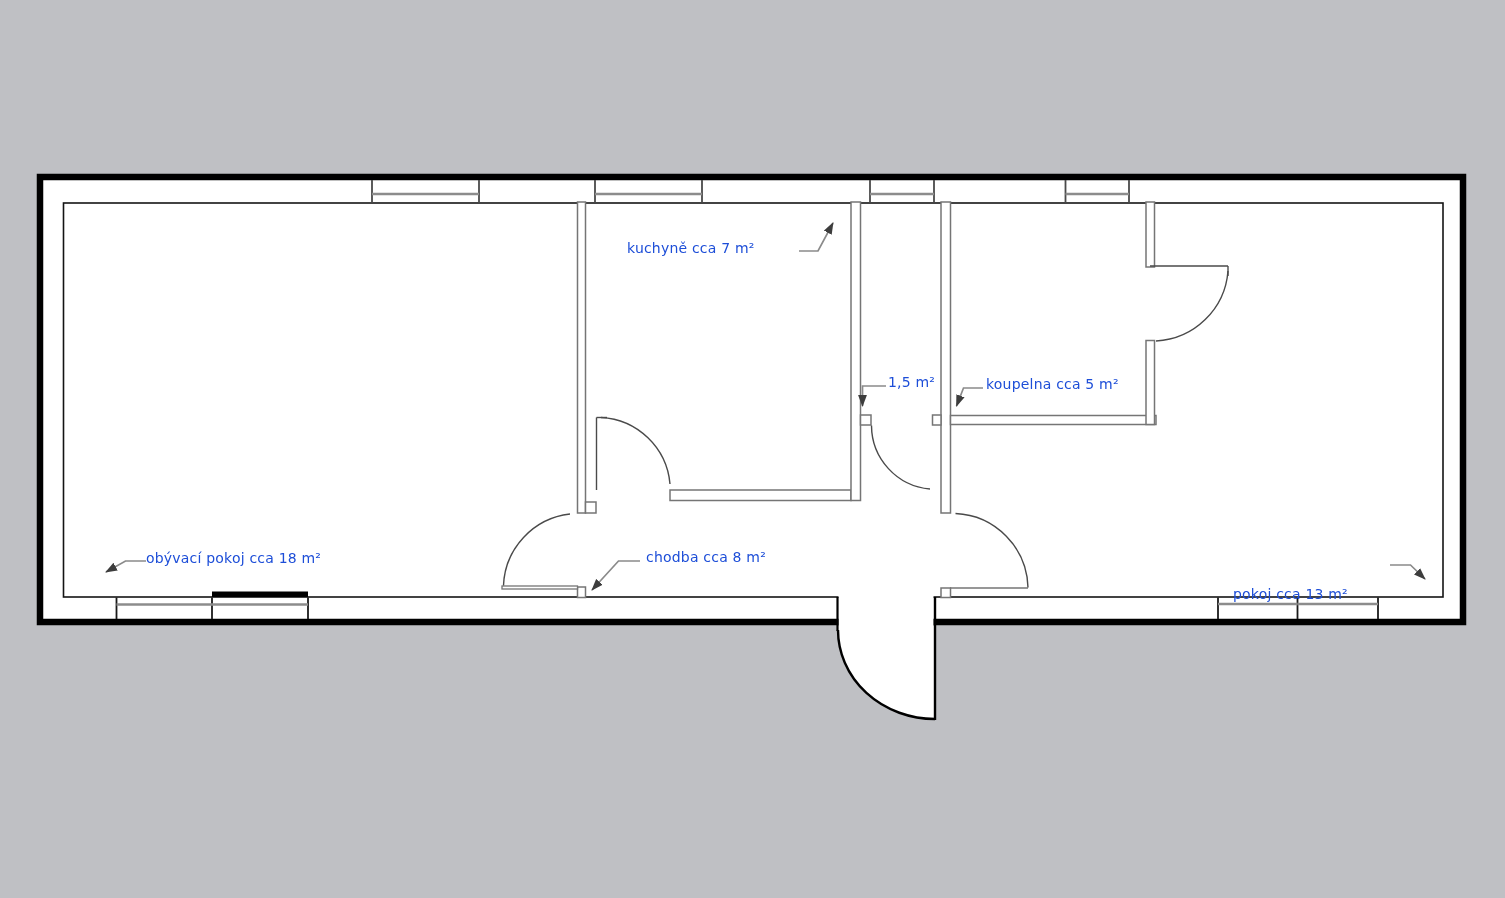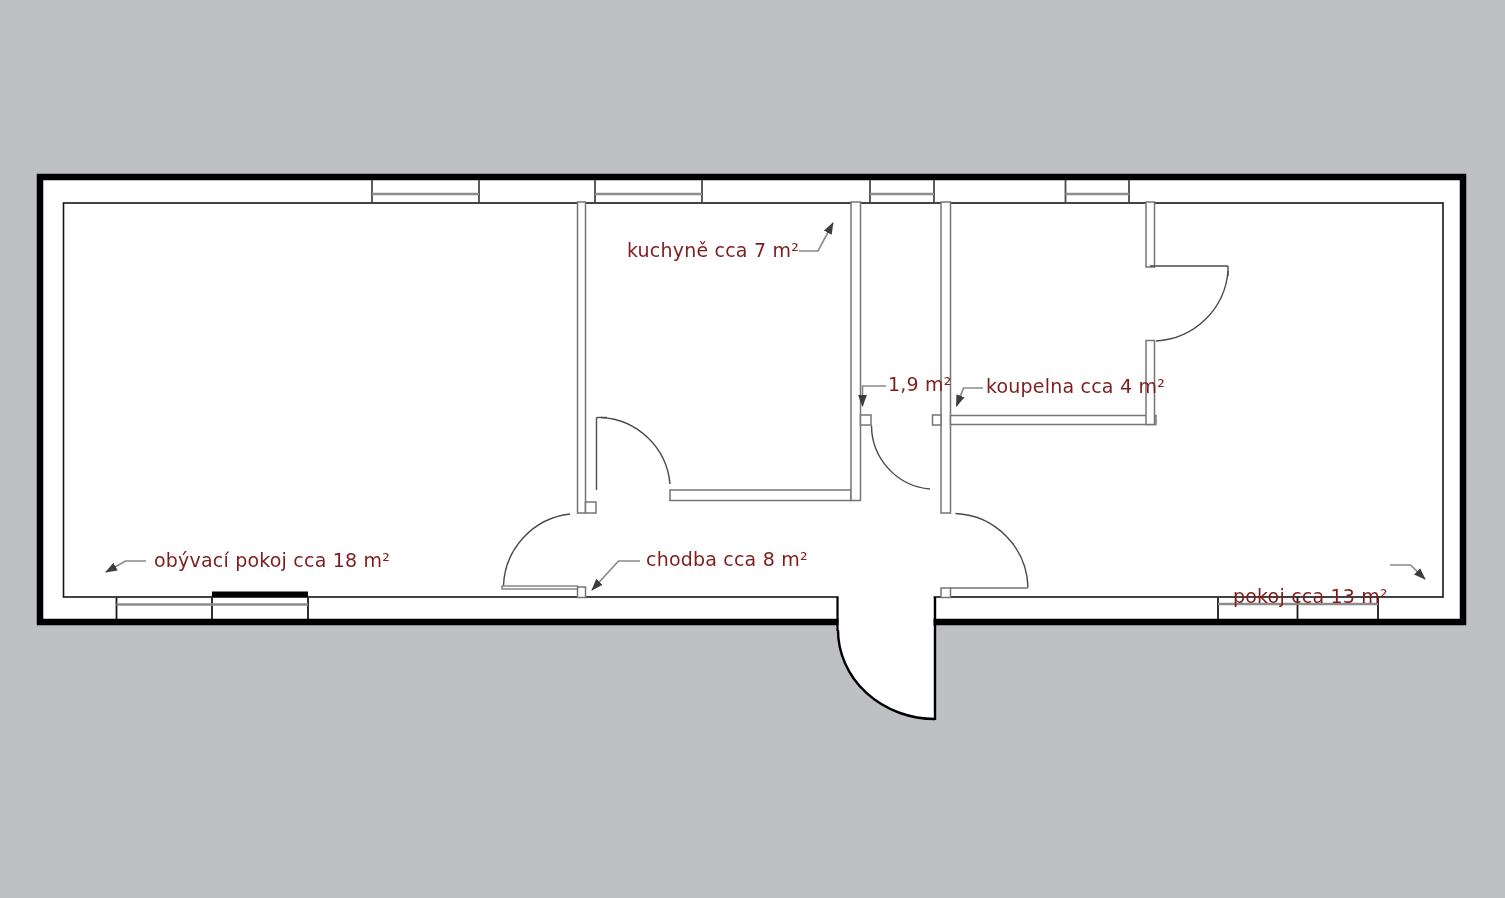--- a/index.html
+++ b/index.html
@@ -8,27 +8,27 @@
     position: relative;
     width: 1505px;
     height: 898px;
     background: #bfc0c4;
     overflow: hidden;
     font-family: "DejaVu Sans", sans-serif;
   }
   .plan-svg { position: absolute; left: 0; top: 0; }
   .room-label {
     position: absolute;
-    font-size: 19px;
+    font-size: 14px;
     line-height: 1.15;
-    color: #7f1d1d;
+    color: #1d4ed8;
     white-space: nowrap;
     letter-spacing: 0.2px;
   }
-  .lbl-living   { left: 154px;  top: 550px; }
+  .lbl-living   { left: 146px;  top: 550px; }
   .lbl-kitchen  { left: 627px;  top: 240px; }
   .lbl-hallway  { left: 646px;  top: 549px; }
   .lbl-wc       { left: 888px;  top: 374px; }
   .lbl-bathroom { left: 986px;  top: 376px; }
   .lbl-bedroom  { left: 1233px; top: 586px; }
 </style>
 </head>
 <body>
 
 <div class="stage">
@@ -133,17 +133,17 @@
       <path d="M 983 388 L 963.5 388 L 956.5 406" marker-end="url(#arw)"></path>
       <path d="M 146 561 L 125.5 561 L 106 572" marker-end="url(#arw)"></path>
       <path d="M 640 561 L 618.5 561 L 592 590" marker-end="url(#arw)"></path>
       <path d="M 1390 565 L 1410.5 565 L 1425 579" marker-end="url(#arw)"></path>
     </g>
   </svg>
 
   <div class="room-label lbl-living">obývací pokoj cca 18 m²</div>
   <div class="room-label lbl-kitchen">kuchyně cca 7 m²</div>
   <div class="room-label lbl-hallway">chodba cca 8 m²</div>
-  <div class="room-label lbl-wc">1,9 m²</div>
-  <div class="room-label lbl-bathroom">koupelna cca 4 m²</div>
+  <div class="room-label lbl-wc">1,5 m²</div>
+  <div class="room-label lbl-bathroom">koupelna cca 5 m²</div>
   <div class="room-label lbl-bedroom">pokoj cca 13 m²</div>
 
 </div>
 
 </body></html>

